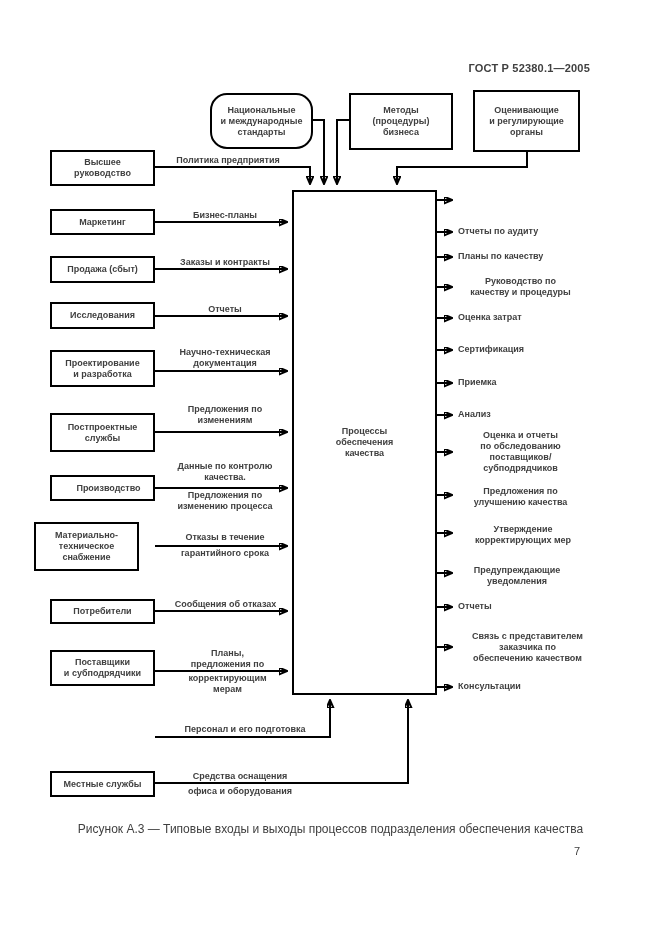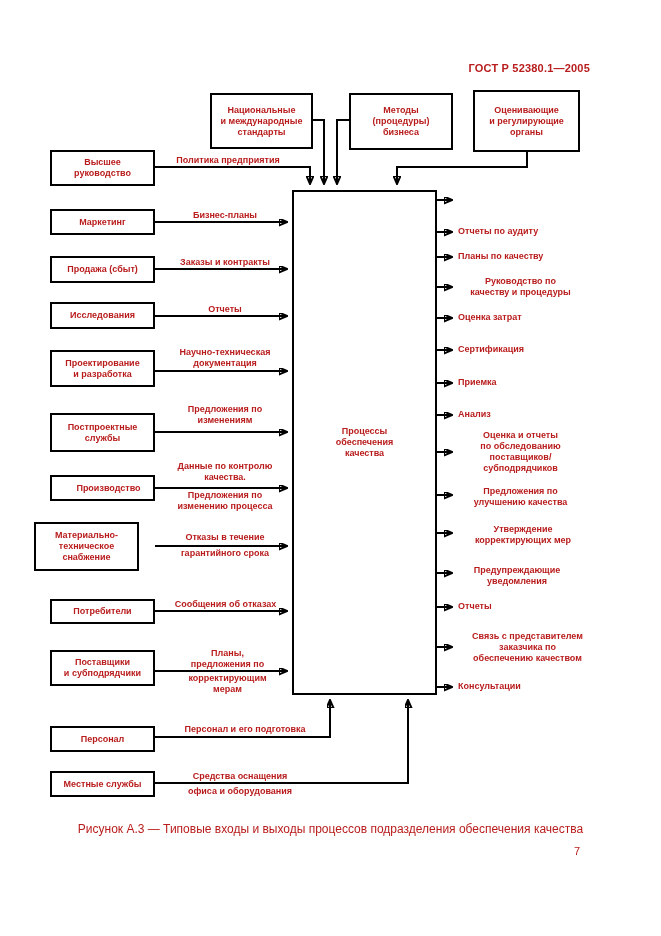--- a/index.html
+++ b/index.html
@@ -1,18 +1,18 @@
 <!DOCTYPE html>
 <html><head>
 <meta charset="utf-8">
 <style>
   html,body{margin:0;padding:0;background:#888;}
   .page{
     position:relative;width:661px;height:936px;background:#ffffff;
-    font-family:"Liberation Sans", sans-serif;color:#b91c1c;
+    font-family:"Liberation Sans", sans-serif;color:#404040;
     margin:0 auto;overflow:hidden;
   }
   .doc-num{
     position:absolute;top:62px;left:380px;width:210px;text-align:right;
     font-size:11px;font-weight:700;letter-spacing:.2px;
   }
   .box{
     position:absolute;border:2px solid #000;background:#fff;
     display:flex;align-items:center;justify-content:center;text-align:center;
     font-size:9px;font-weight:700;line-height:11px;white-space:pre-line;
@@ -79,21 +79,21 @@
     <path d="M437,415 H452" marker-end="url(#ah)"></path>
     <path d="M437,452 H452" marker-end="url(#ah)"></path>
     <path d="M437,495 H452" marker-end="url(#ah)"></path>
     <path d="M437,533 H452" marker-end="url(#ah)"></path>
     <path d="M437,573 H452" marker-end="url(#ah)"></path>
     <path d="M437,607 H452" marker-end="url(#ah)"></path>
     <path d="M437,647 H452" marker-end="url(#ah)"></path>
     <path d="M437,687 H452" marker-end="url(#ah)"></path>
   </svg>
 
-  <div class="box" style="left:210px;top:93px;width:103px;height:56px;"><span>Национальные
+  <div class="box" style="left:210px;top:93px;width:103px;height:56px;border-radius:17px;"><span>Национальные
 и международные
 стандарты</span></div>
   <div class="box" style="left:349px;top:93px;width:104px;height:57px;"><span>Методы
 (процедуры)
 бизнеса</span></div>
   <div class="box" style="left:473px;top:90px;width:107px;height:62px;"><span>Оценивающие
 и регулирующие
 органы</span></div>
 
   <div class="box" style="left:50px;top:150px;width:105px;height:36px;"><span>Высшее
@@ -105,21 +105,20 @@
 и разработка</span></div>
   <div class="box" style="left:50px;top:413px;width:105px;height:39px;"><span>Постпроектные
 службы</span></div>
   <div class="box" style="left:50px;top:475px;width:105px;height:26px;padding-left:12px;"><span>Производство</span></div>
   <div class="box" style="left:34px;top:522px;width:105px;height:49px;align-items:center;"><span>Материально-
 техническое
 снабжение</span></div>
   <div class="box" style="left:50px;top:599px;width:105px;height:25px;"><span>Потребители</span></div>
   <div class="box" style="left:50px;top:650px;width:105px;height:36px;"><span>Поставщики
 и субподрядчики</span></div>
-  <div class="box" style="left:50px;top:726px;width:105px;height:26px;"><span>Персонал</span></div>
   <div class="box" style="left:50px;top:771px;width:105px;height:26px;"><span>Местные службы</span></div>
 
   <div class="box" style="left:292px;top:190px;width:145px;height:505px;"><span>Процессы
 обеспечения
 качества</span></div>
 
   <div class="lbl" style="top:155px;left:163px;width:130px;">Политика предприятия</div>
   <div class="lbl" style="top:210px;left:160px;width:130px;">Бизнес-планы</div>
   <div class="lbl" style="top:257px;left:160px;width:130px;">Заказы и контракты</div>
   <div class="lbl" style="top:304px;left:160px;width:130px;">Отчеты</div>

